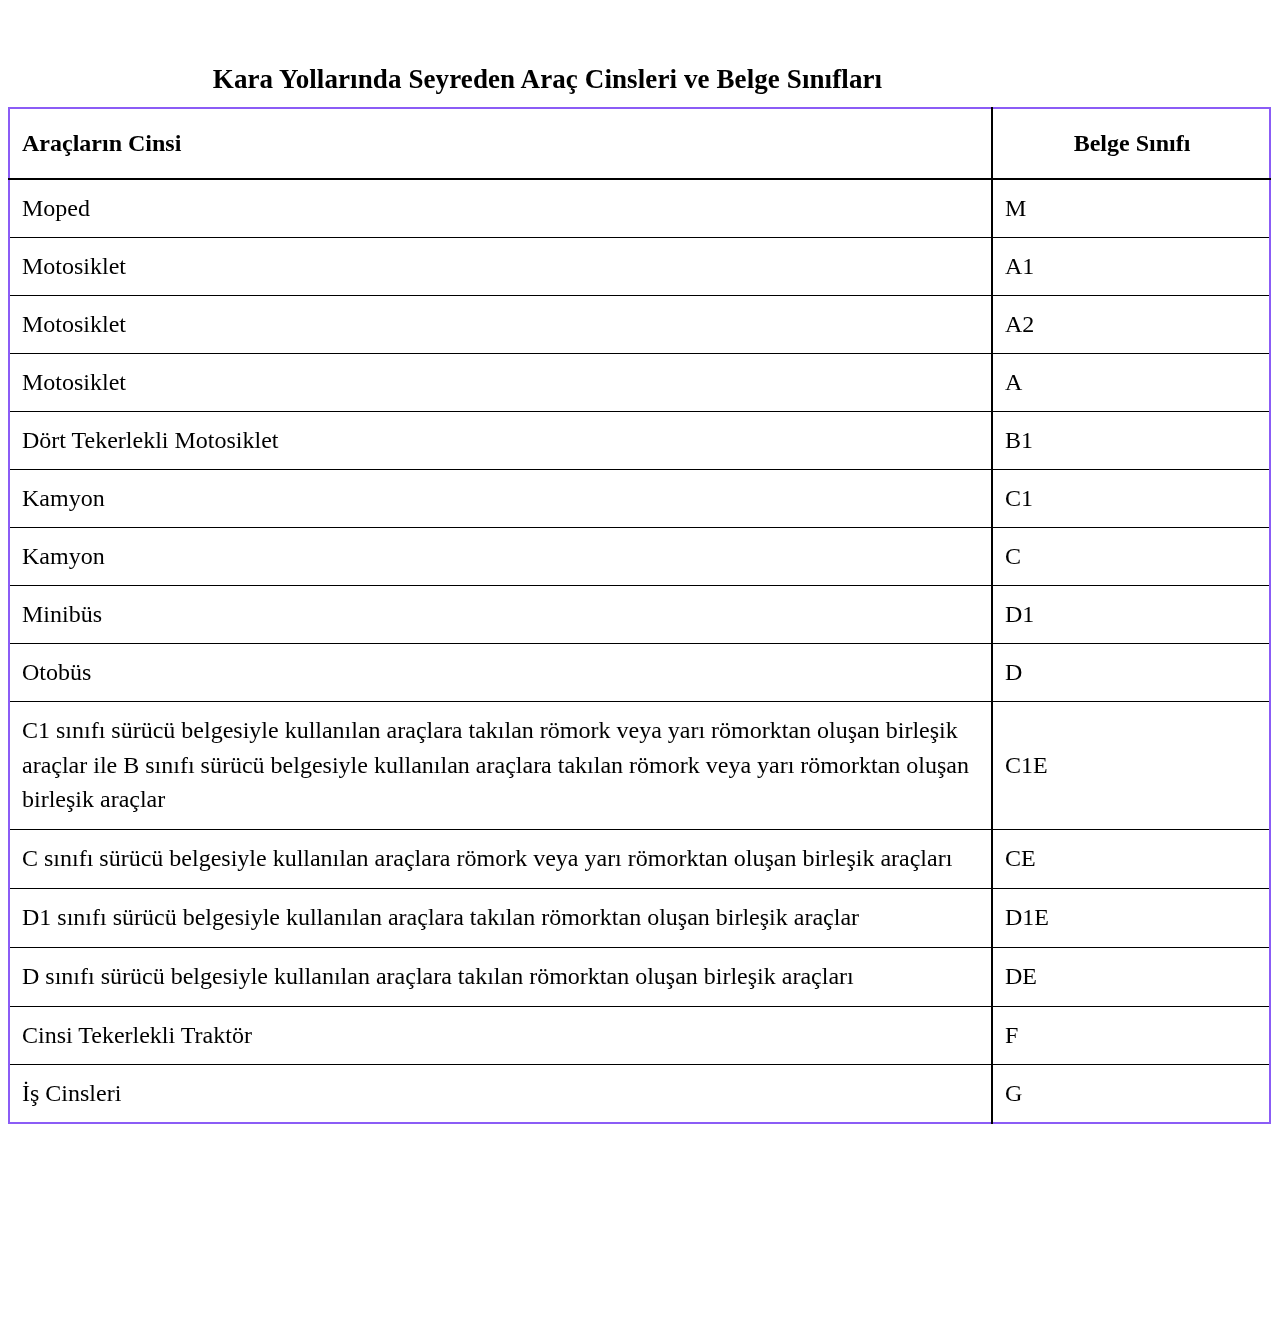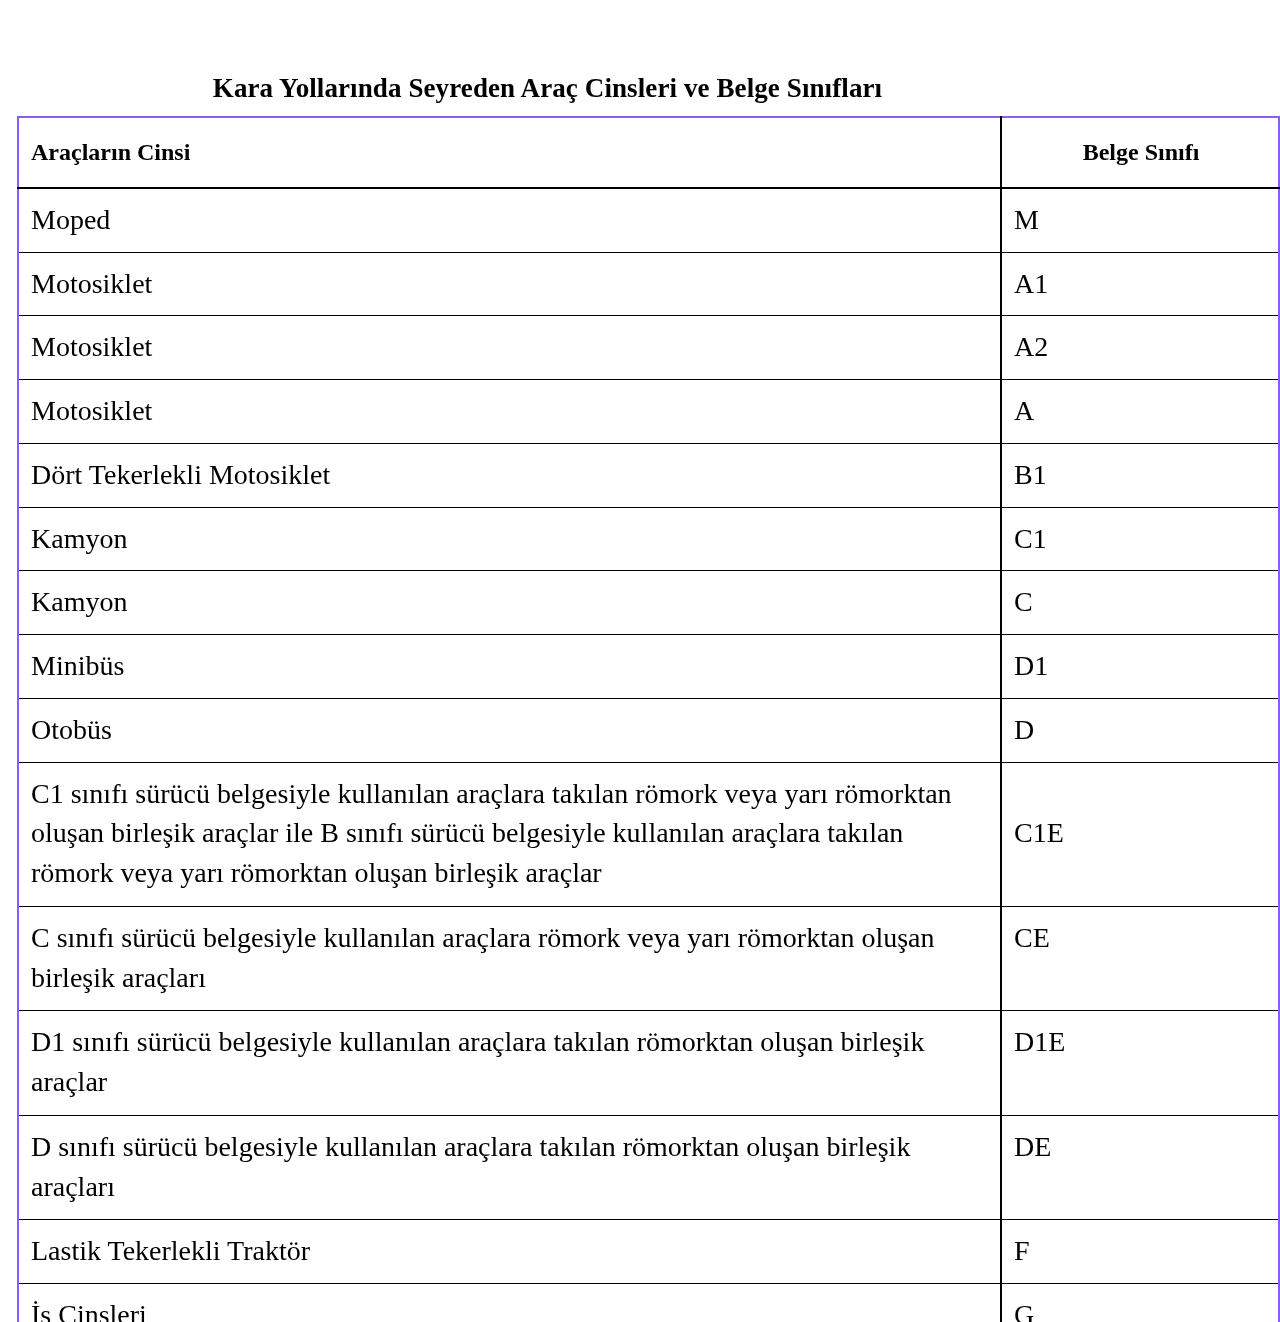--- a/index.html
+++ b/index.html
@@ -12,21 +12,21 @@
     height: 1322px;
     font-family: "Liberation Serif", "DejaVu Serif", serif;
     color: #000000;
     overflow: hidden;
   }
   .page {
     position: relative;
     width: 1095px;
     height: 1322px;
     box-sizing: border-box;
-    padding: 12px;
+    padding: 3px;
   }
   .doc-title {
     text-align: center;
     font-weight: bold;
     font-size: 27px;
     line-height: 1.1;
     padding-top: 62px;
     padding-bottom: 12px;
     letter-spacing: 0.1px;
   }
@@ -41,21 +41,21 @@
   }
   table.vehicle-table col.col-type { width: 983px; }
   table.vehicle-table col.col-class { width: 278px; }
 
   table.vehicle-table th,
   table.vehicle-table td {
     border: 1px solid #000;
     border-left: none;
     border-right: none;
     vertical-align: top;
-    font-size: 28px;
+    font-size: 24px;
     line-height: 1.42;
     padding: 9px 10px 10px 12px;
     box-sizing: border-box;
   }
   table.vehicle-table td.cell-class,
   table.vehicle-table th.head-class {
     border-left: 2px solid #000;
   }
   table.vehicle-table thead th {
     font-weight: bold;
@@ -157,21 +157,21 @@
           <td class="cell-type">D1 sınıfı sürücü belgesiyle kullanılan araçlara takılan römorktan oluşan birleşik araçlar</td>
           <td class="cell-class">D1E</td>
         </tr>
 
         <tr class="row-tall">
           <td class="cell-type">D sınıfı sürücü belgesiyle kullanılan araçlara takılan römorktan oluşan birleşik araçları</td>
           <td class="cell-class">DE</td>
         </tr>
 
         <tr class="row-short">
-          <td class="cell-type">Lastik Tekerlekli Traktör</td>
+          <td class="cell-type">Cinsi Tekerlekli Traktör</td>
           <td class="cell-class">F</td>
         </tr>
 
         <tr class="row-short">
           <td class="cell-type">İş Cinsleri</td>
           <td class="cell-class">G</td>
         </tr>
 
       </tbody>
     </table>

